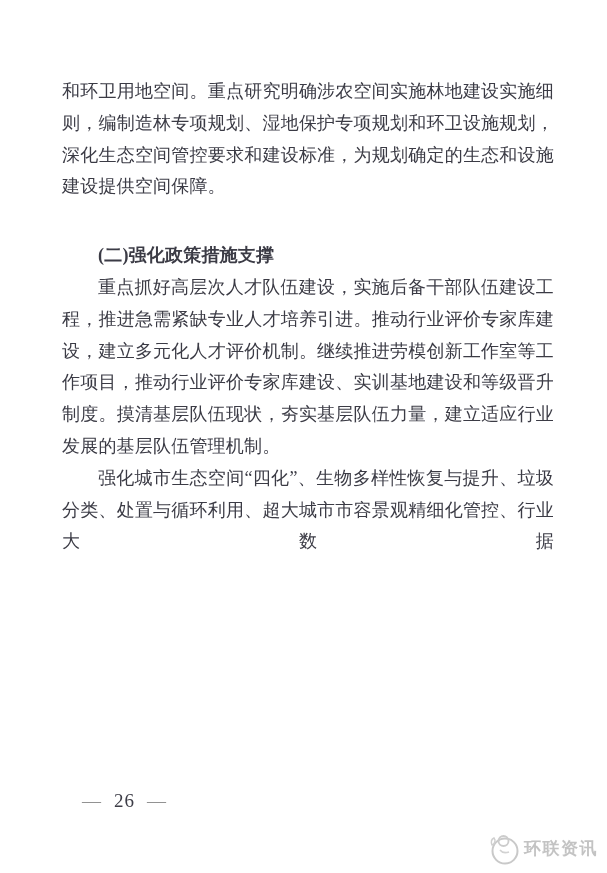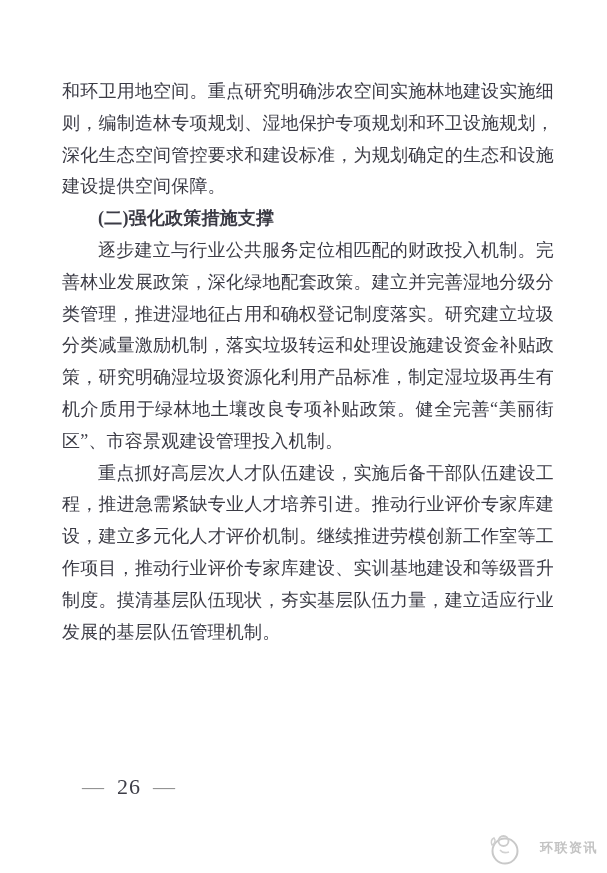--- a/index.html
+++ b/index.html
@@ -28,29 +28,30 @@
   }
   .para {
     margin: 0;
     text-indent: 2em;
   }
   .para.no-indent {
     text-indent: 0;
   }
   .para.heading {
     font-weight: bold;
+    margin-top: 37px;
   }
   .para.flow-cut {
     text-align-last: justify;
   }
   .page-number {
     position: absolute;
     left: 82px;
-    top: 774px;
-    font-size: 22px;
+    top: 790px;
+    font-size: 19px;
     color: #3d3d47;
     letter-spacing: 1px;
     white-space: nowrap;
   }
   .page-number .dash {
     color: #8e8e8e;
   }
   .page-number .num {
     padding: 0 12px;
   }
@@ -60,39 +61,39 @@
     top: 830px;
     display: flex;
     align-items: center;
   }
   .watermark-logo {
     width: 34px;
     height: 36px;
     flex: 0 0 auto;
   }
   .watermark-text {
-    margin-left: 20px;
+    margin-left: 4px;
     font-family: "Liberation Sans", "DejaVu Sans", sans-serif;
     font-weight: bold;
-    font-size: 13px;
+    font-size: 17px;
     letter-spacing: 1.5px;
     color: #c3c3c3;
     white-space: nowrap;
   }
 </style>
 </head>
 <body>
 
 <div class="page">
 
   <div class="text-block">
     <p class="para no-indent">和环卫用地空间。重点研究明确涉农空间实施林地建设实施细则，编制造林专项规划、湿地保护专项规划和环卫设施规划，深化生态空间管控要求和建设标准，为规划确定的生态和设施建设提供空间保障。</p>
     <p class="para heading">(二)强化政策措施支撑</p>
-    <p class="para">逐步建立与行业公共服务定位相匹配的财政投入机制。完善林业发展政策，深化绿地配套政策。建立并完善湿地分级分类管理，推进湿地征占用和确权登记制度落实。研究建立垃圾分类减量激励机制，落实垃圾转运和处理设施建设资金补贴政策，研究明确湿垃圾资源化利用产品标准，制定湿垃圾再生有机介质用于绿林地土壤改良专项补贴政策。健全完善“美丽街区”、市容景观建设管理投入机制。</p>
     <p class="para">重点抓好高层次人才队伍建设，实施后备干部队伍建设工程，推进急需紧缺专业人才培养引进。推动行业评价专家库建设，建立多元化人才评价机制。继续推进劳模创新工作室等工作项目，推动行业评价专家库建设、实训基地建设和等级晋升制度。摸清基层队伍现状，夯实基层队伍力量，建立适应行业发展的基层队伍管理机制。</p>
+    <p class="para flow-cut">强化城市生态空间“四化”、生物多样性恢复与提升、垃圾分类、处置与循环利用、超大城市市容景观精细化管控、行业大数据</p>
   </div>
 
   <div class="page-number">
     <span class="dash">—</span><span class="num">26</span><span class="dash">—</span>
   </div>
 
   <div class="watermark">
     <svg class="watermark-logo" viewBox="0 0 34 36" fill="none" xmlns="http://www.w3.org/2000/svg">
       <circle cx="19" cy="21" r="12.5" stroke="#c9c9c9" stroke-width="2"></circle>
       <circle cx="17.5" cy="11" r="5" stroke="#cccccc" stroke-width="1.8"></circle>

